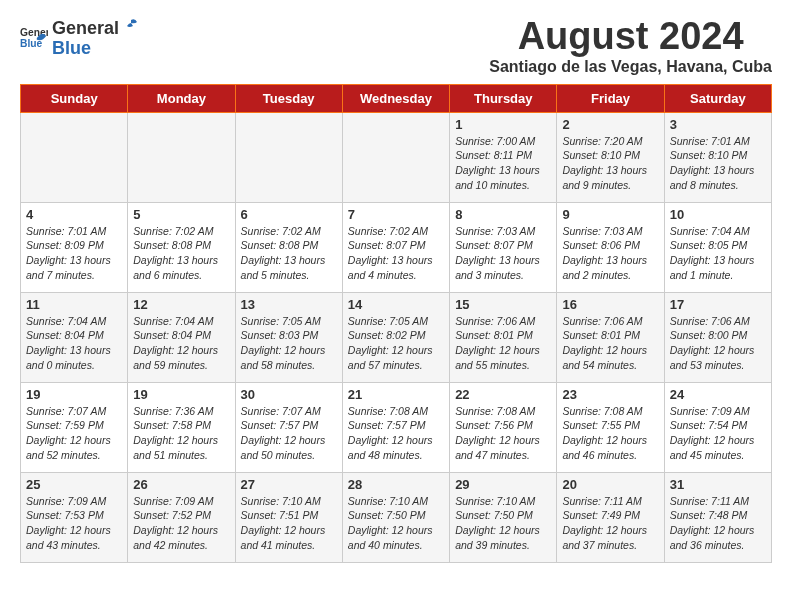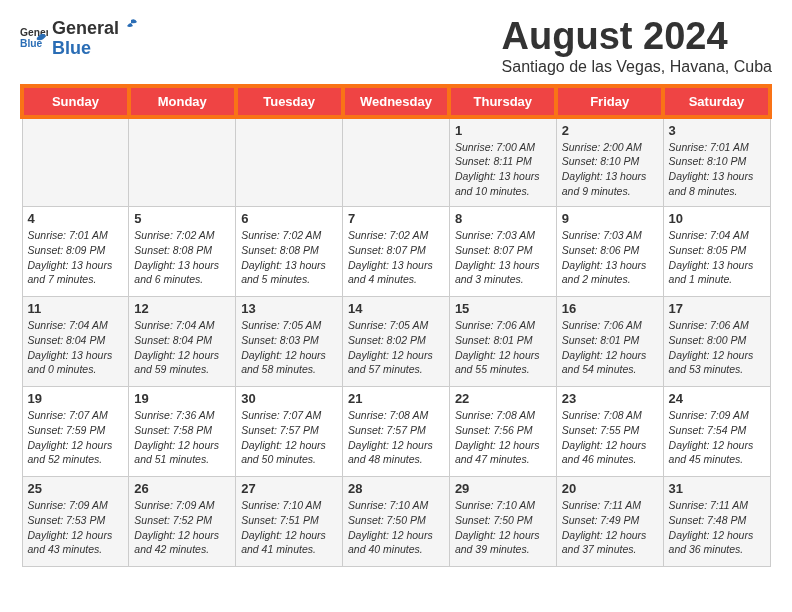--- a/index.html
+++ b/index.html
@@ -29,46 +29,46 @@
     .logo-text-blue {
       font-size: 18px;
       font-weight: bold;
       color: #2a6db5;
     }
     .logo-icon {
       width: 28px;
       height: 28px;
     }
     .title-area {
-      text-align: left;
+      text-align: center;
     }
     .main-title {
       font-size: 38px;
       font-weight: bold;
       color: #333;
       line-height: 1.1;
     }
     .subtitle {
       font-size: 16px;
-      font-weight: normal;
+      font-weight: bold;
       color: #333;
     }
     table {
       width: 100%;
       border-collapse: collapse;
       table-layout: fixed;
     }
     thead tr th {
-      background-color: #ef4444;
+      background-color: #b91c1c;
       color: #fff;
       font-size: 13px;
       font-weight: bold;
       padding: 6px 4px;
       text-align: center;
-      border: 4px solid #f97316;
+      border: 1px solid #f97316;
     }
     tbody tr td {
       border: 1px solid #ccc;
       vertical-align: top;
       padding: 4px 5px;
       font-size: 11px;
       color: #333;
       height: 90px;
     }
     tbody tr:nth-child(odd) td {
@@ -137,21 +137,21 @@
         <td class="empty-cell"></td>
         <td class="empty-cell"></td>
         <td>
           <span class="day-number">1</span>
           <div class="cell-content">Sunrise: 7:00 AM
 Sunset: 8:11 PM
 Daylight: 13 hours and 10 minutes.</div>
         </td>
         <td>
           <span class="day-number">2</span>
-          <div class="cell-content">Sunrise: 2:00 AM
+          <div class="cell-content">Sunrise: 7:20 AM
 Sunset: 8:10 PM
 Daylight: 13 hours and 9 minutes.</div>
         </td>
         <td>
           <span class="day-number">3</span>
           <div class="cell-content">Sunrise: 7:01 AM
 Sunset: 8:10 PM
 Daylight: 13 hours and 8 minutes.</div>
         </td>
       </tr>

